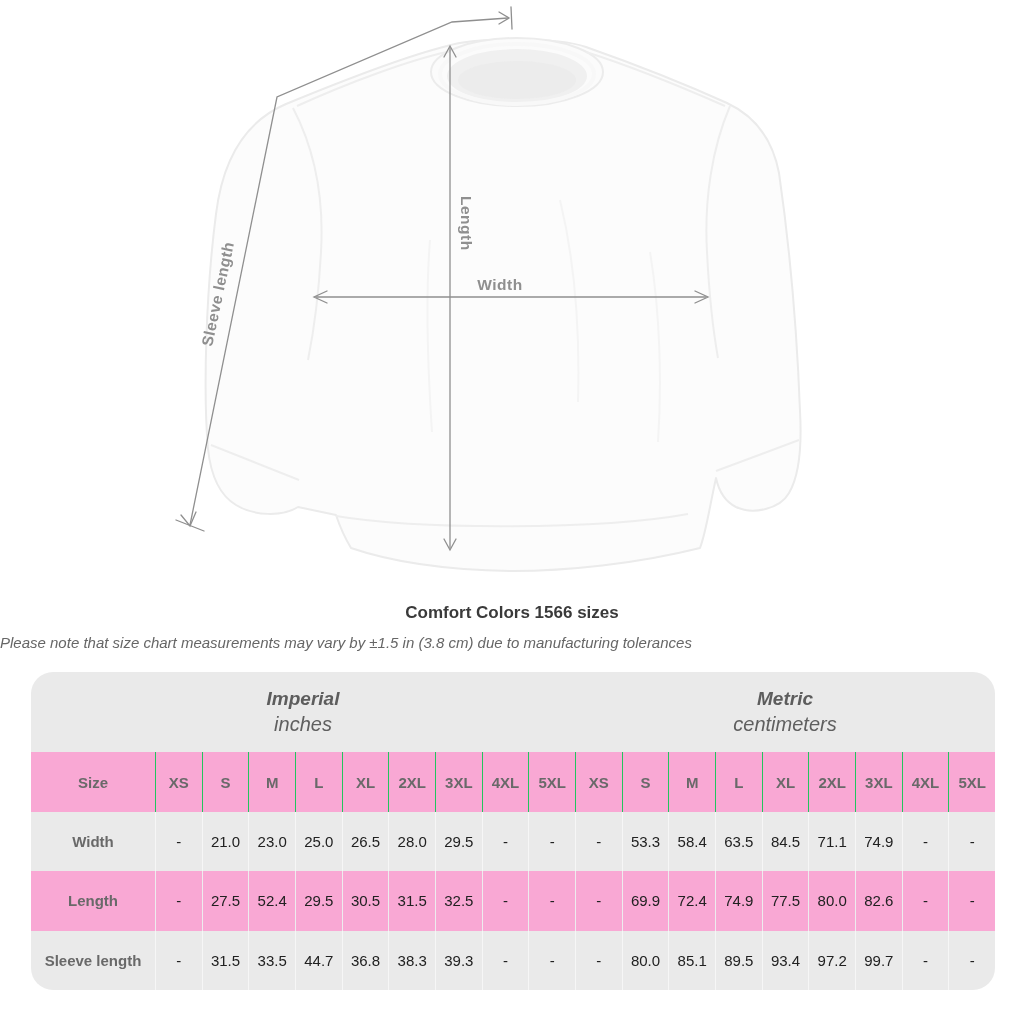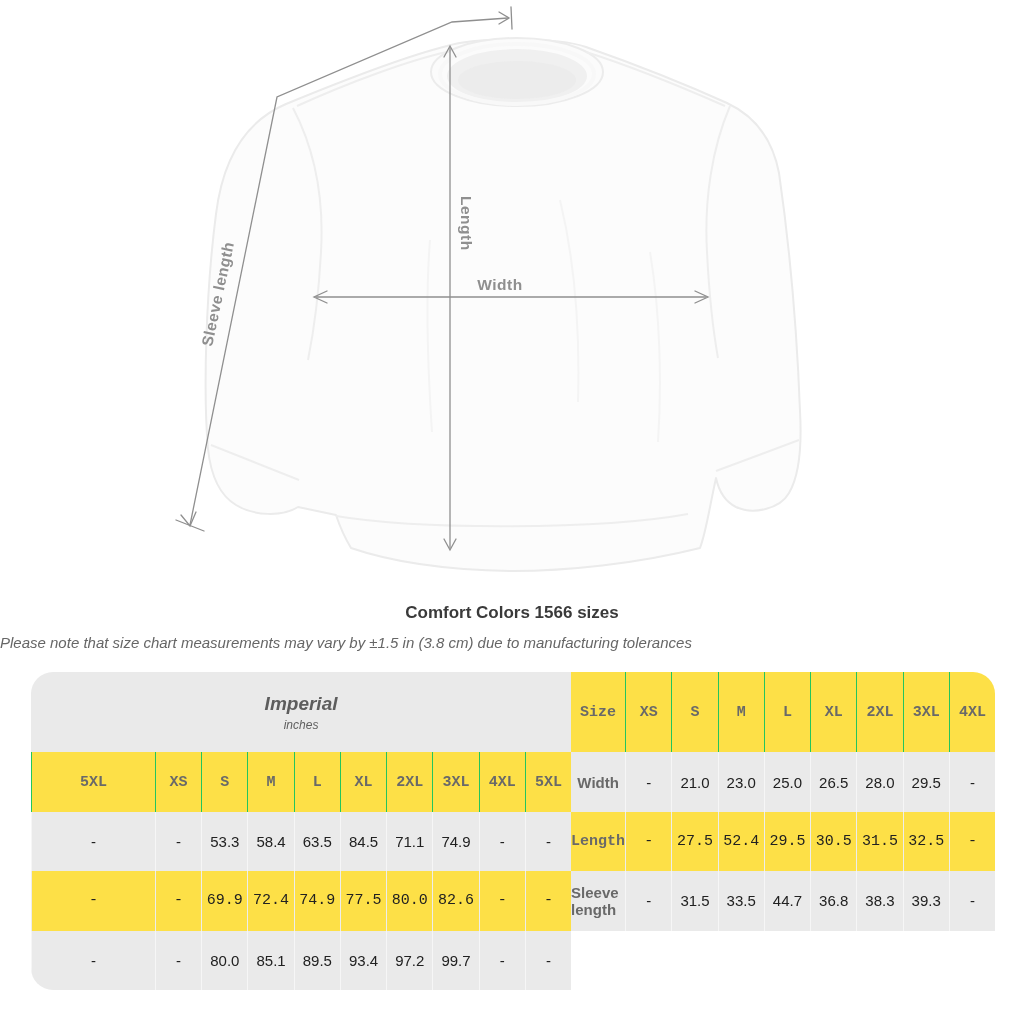--- a/index.html
+++ b/index.html
@@ -26,25 +26,25 @@
     display:grid;
     grid-template-columns:124px repeat(18,1fr);
     grid-template-rows:80px 60px 1fr 1fr 1fr;
     border-radius:22px;overflow:hidden;background:#fff;
   }
   .band{grid-row:1;background:#eaeaea;display:flex;flex-direction:column;
         align-items:center;justify-content:center;gap:3px;}
   .band-imperial{grid-column:1/11;}
   .band-metric{grid-column:11/20;}
   .band .u-label{font-size:19px;font-weight:bold;font-style:italic;color:#5d5d5d;}
-  .band .u-sub{font-size:12px;font-style:italic;color:#5f5f5f;}
+  .band .u-sub{font-size:20px;font-style:italic;color:#5f5f5f;}
   .c{display:flex;align-items:center;justify-content:center;}
   .hdr{font-weight:bold;color:#696969;font-size:15px;}
   .val{color:#212121;font-size:15px;}
-  .bg-w{background:#fde047;font-family:Liberation Mono, monospace;}
+  .bg-w{background:#f9a8d4;}
   .bg-g{background:#eaeaea;}
   .sep-h{border-left:1px solid #22c55e;}
   .sep-w{border-left:1px solid #ededed;}
   .sep-g{border-left:1px solid #f6f6f6;}
 </style>
 </head>
 <body>
 
 <svg id="diagram" viewBox="0 0 1024 600" xmlns="http://www.w3.org/2000/svg">
 
@@ -108,20 +108,24 @@
   <text class="meas-label" transform="translate(212,347) rotate(-78)">Sleeve length</text>
 </svg>
 
 <div class="title">Comfort Colors 1566 sizes</div>
 <div class="note">Please note that size chart measurements may vary by ±1.5 in (3.8 cm) due to manufacturing tolerances</div>
 
 <div class="size-table">
   <div class="band band-imperial">
     <span class="u-label">Imperial</span>
     <span class="u-sub">inches</span>
+  </div>
+  <div class="band band-metric">
+    <span class="u-label">Metric</span>
+    <span class="u-sub">centimeters</span>
   </div>
   <div class="c hdr bg-w">Size</div>
 
 <div class="c hdr bg-w sep-h">XS</div>
     <div class="c hdr bg-w sep-h">S</div>
     <div class="c hdr bg-w sep-h">M</div>
     <div class="c hdr bg-w sep-h">L</div>
     <div class="c hdr bg-w sep-h">XL</div>
     <div class="c hdr bg-w sep-h">2XL</div>
     <div class="c hdr bg-w sep-h">3XL</div>

